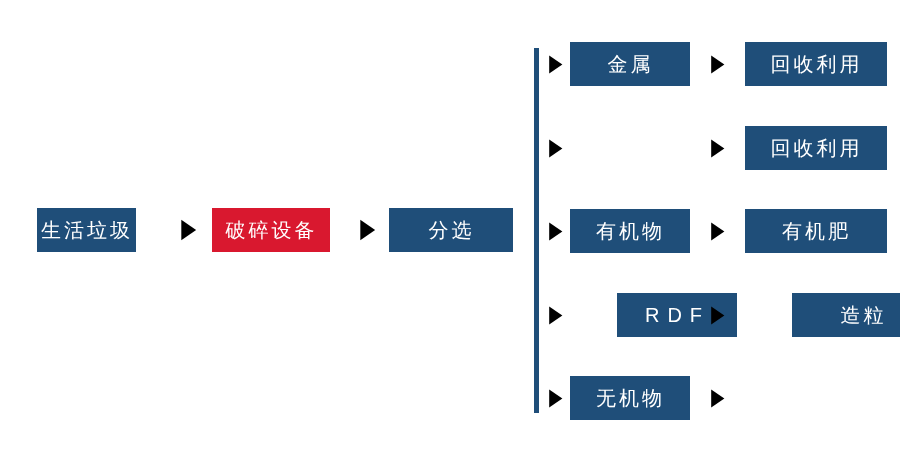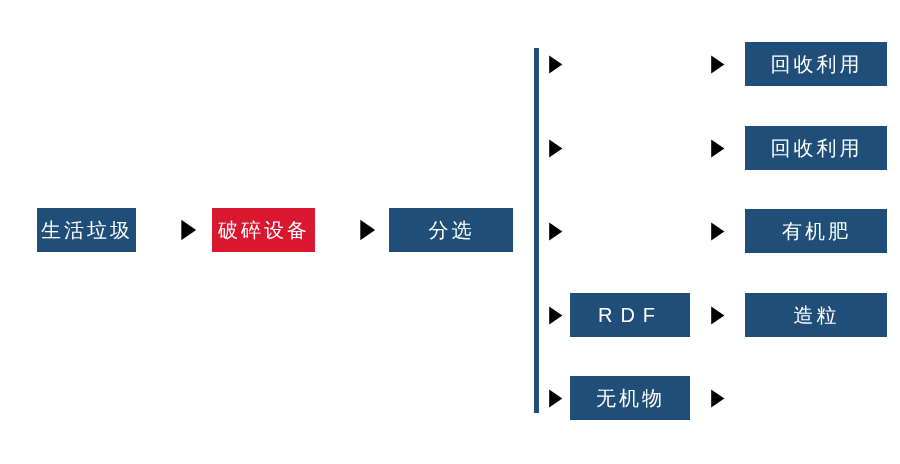--- a/index.html
+++ b/index.html
@@ -26,21 +26,21 @@
     font-size:20px;
     letter-spacing:3px;
     white-space:nowrap;
   }
   .node.red{background:var(--accent);}
   .node .lbl{display:inline-block;text-indent:1px;}
   .node .lbl.wide{letter-spacing:8px;}
 
   
   .m-box1{left:37px;top:208px;width:99px;}
-  .m-box2{left:212px;top:208px;width:103px;}
+  .m-box2{left:212px;top:208px;width:118px;}
   .m-box3{left:389px;top:208px;width:124px;}
 
   
   .arrow{position:absolute;display:block;}
   .arrow svg{display:block;width:100%;height:100%;}
   .m-arrow{width:30px;height:26px;}
   .m-arrow1{left:170px;top:217px;}
   .m-arrow2{left:349px;top:217px;}
   .b-arrow{width:27px;height:23px;left:539px;}
   .mid-arrow{width:27px;height:23px;left:701px;}
@@ -52,21 +52,21 @@
     width:5px;height:365px;
     background:var(--primary);
   }
 
   
   .src{left:570px;width:120px;}
   .res{left:745px;width:142px;font-family:Liberation Serif, serif;}
   .rt0{top:42px;}   .at0{top:53px;}
   .rt1{top:126px;}  .at1{top:137px;}
   .rt2{top:209px;}  .at2{top:220px;}
-  .rt3{top:293px;}  .at3{top:304px;}
+  .rt3{top:293px;margin-left:47px;}  .at3{top:304px;}
   .rt4{top:376px;}  .at4{top:387px;}
 </style>
 </head>
 <body>
 
 <div class="canvas">
 
   <svg width="0" height="0" style="position:absolute">
     <defs>
       <g id="arw">
@@ -96,20 +96,23 @@
     <span class="lbl">分选</span>
   </div>
 
   <div class="vline"></div>
 
   <span class="arrow b-arrow at0">
     <svg viewBox="0 0 32 28">
         <use href="#arw"></use>
       </svg>
   </span>
+  <div class="node src rt0">
+    <span class="lbl">金属</span>
+  </div>
   <span class="arrow mid-arrow at0">
     <svg viewBox="0 0 32 28">
         <use href="#arw"></use>
       </svg>
   </span>
   <div class="node res rt0">
     <span class="lbl">回收利用</span>
   </div>
 
   <span class="arrow b-arrow at1">
@@ -124,20 +127,23 @@
   </span>
   <div class="node res rt1">
     <span class="lbl">回收利用</span>
   </div>
 
   <span class="arrow b-arrow at2">
     <svg viewBox="0 0 32 28">
         <use href="#arw"></use>
       </svg>
   </span>
+  <div class="node src rt2">
+    <span class="lbl">有机物</span>
+  </div>
   <span class="arrow mid-arrow at2">
     <svg viewBox="0 0 32 28">
         <use href="#arw"></use>
       </svg>
   </span>
   <div class="node res rt2">
     <span class="lbl">有机肥</span>
   </div>
 
   <span class="arrow b-arrow at3">

